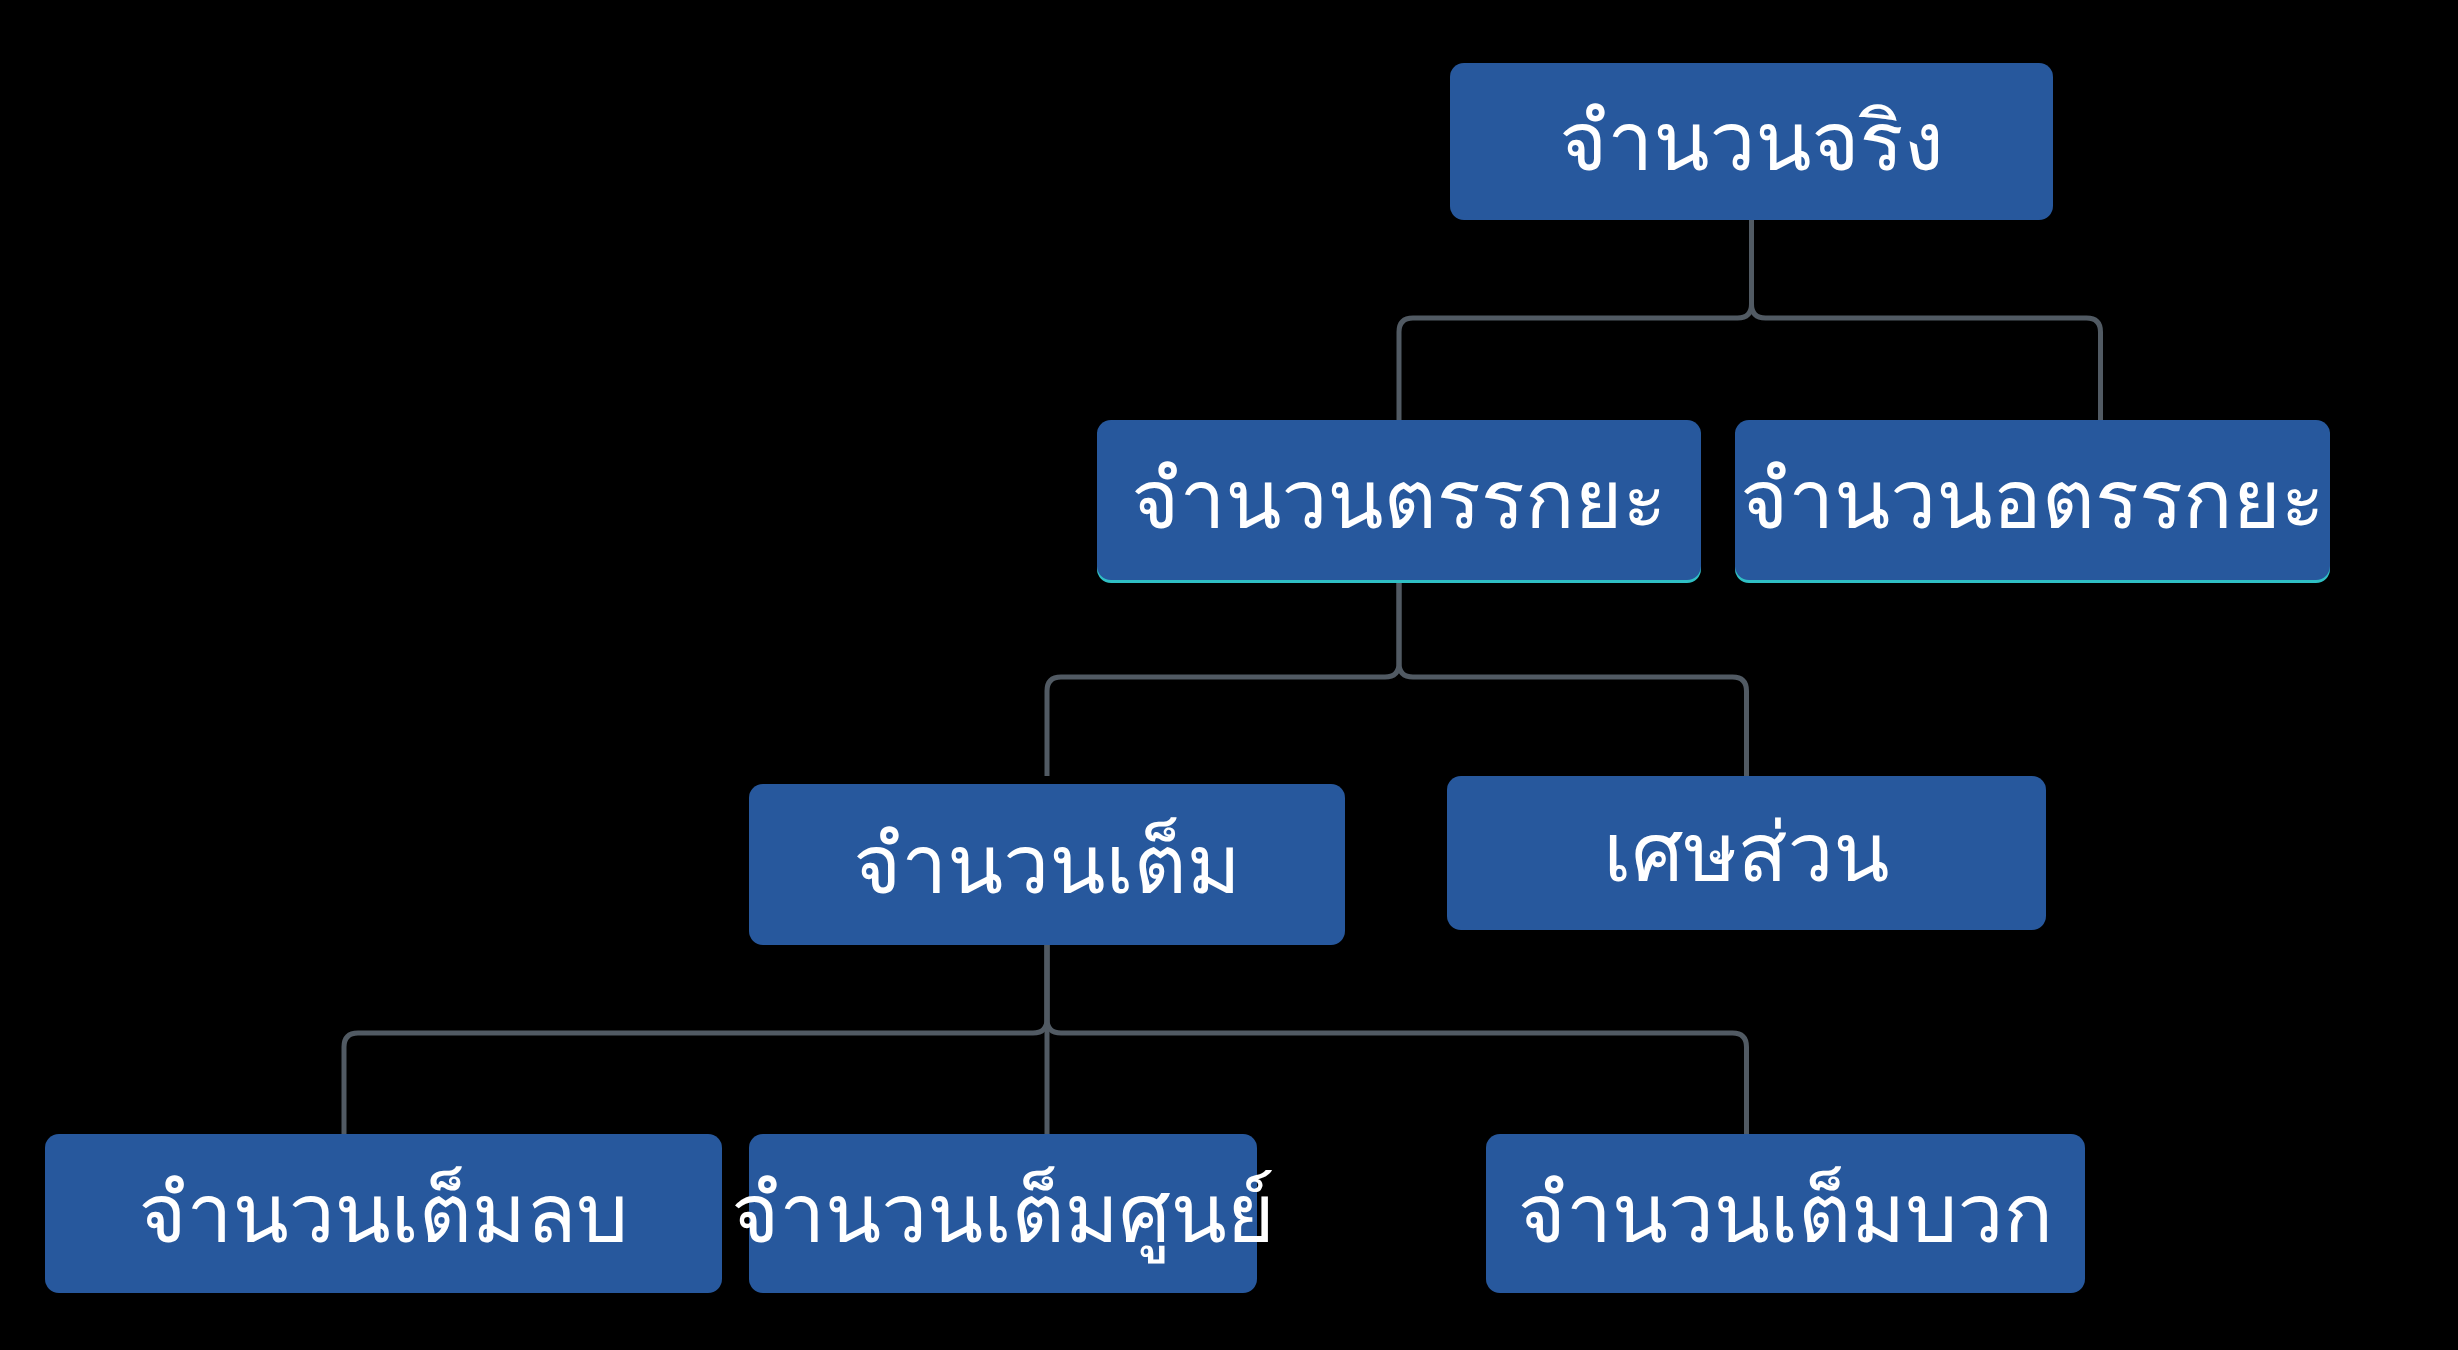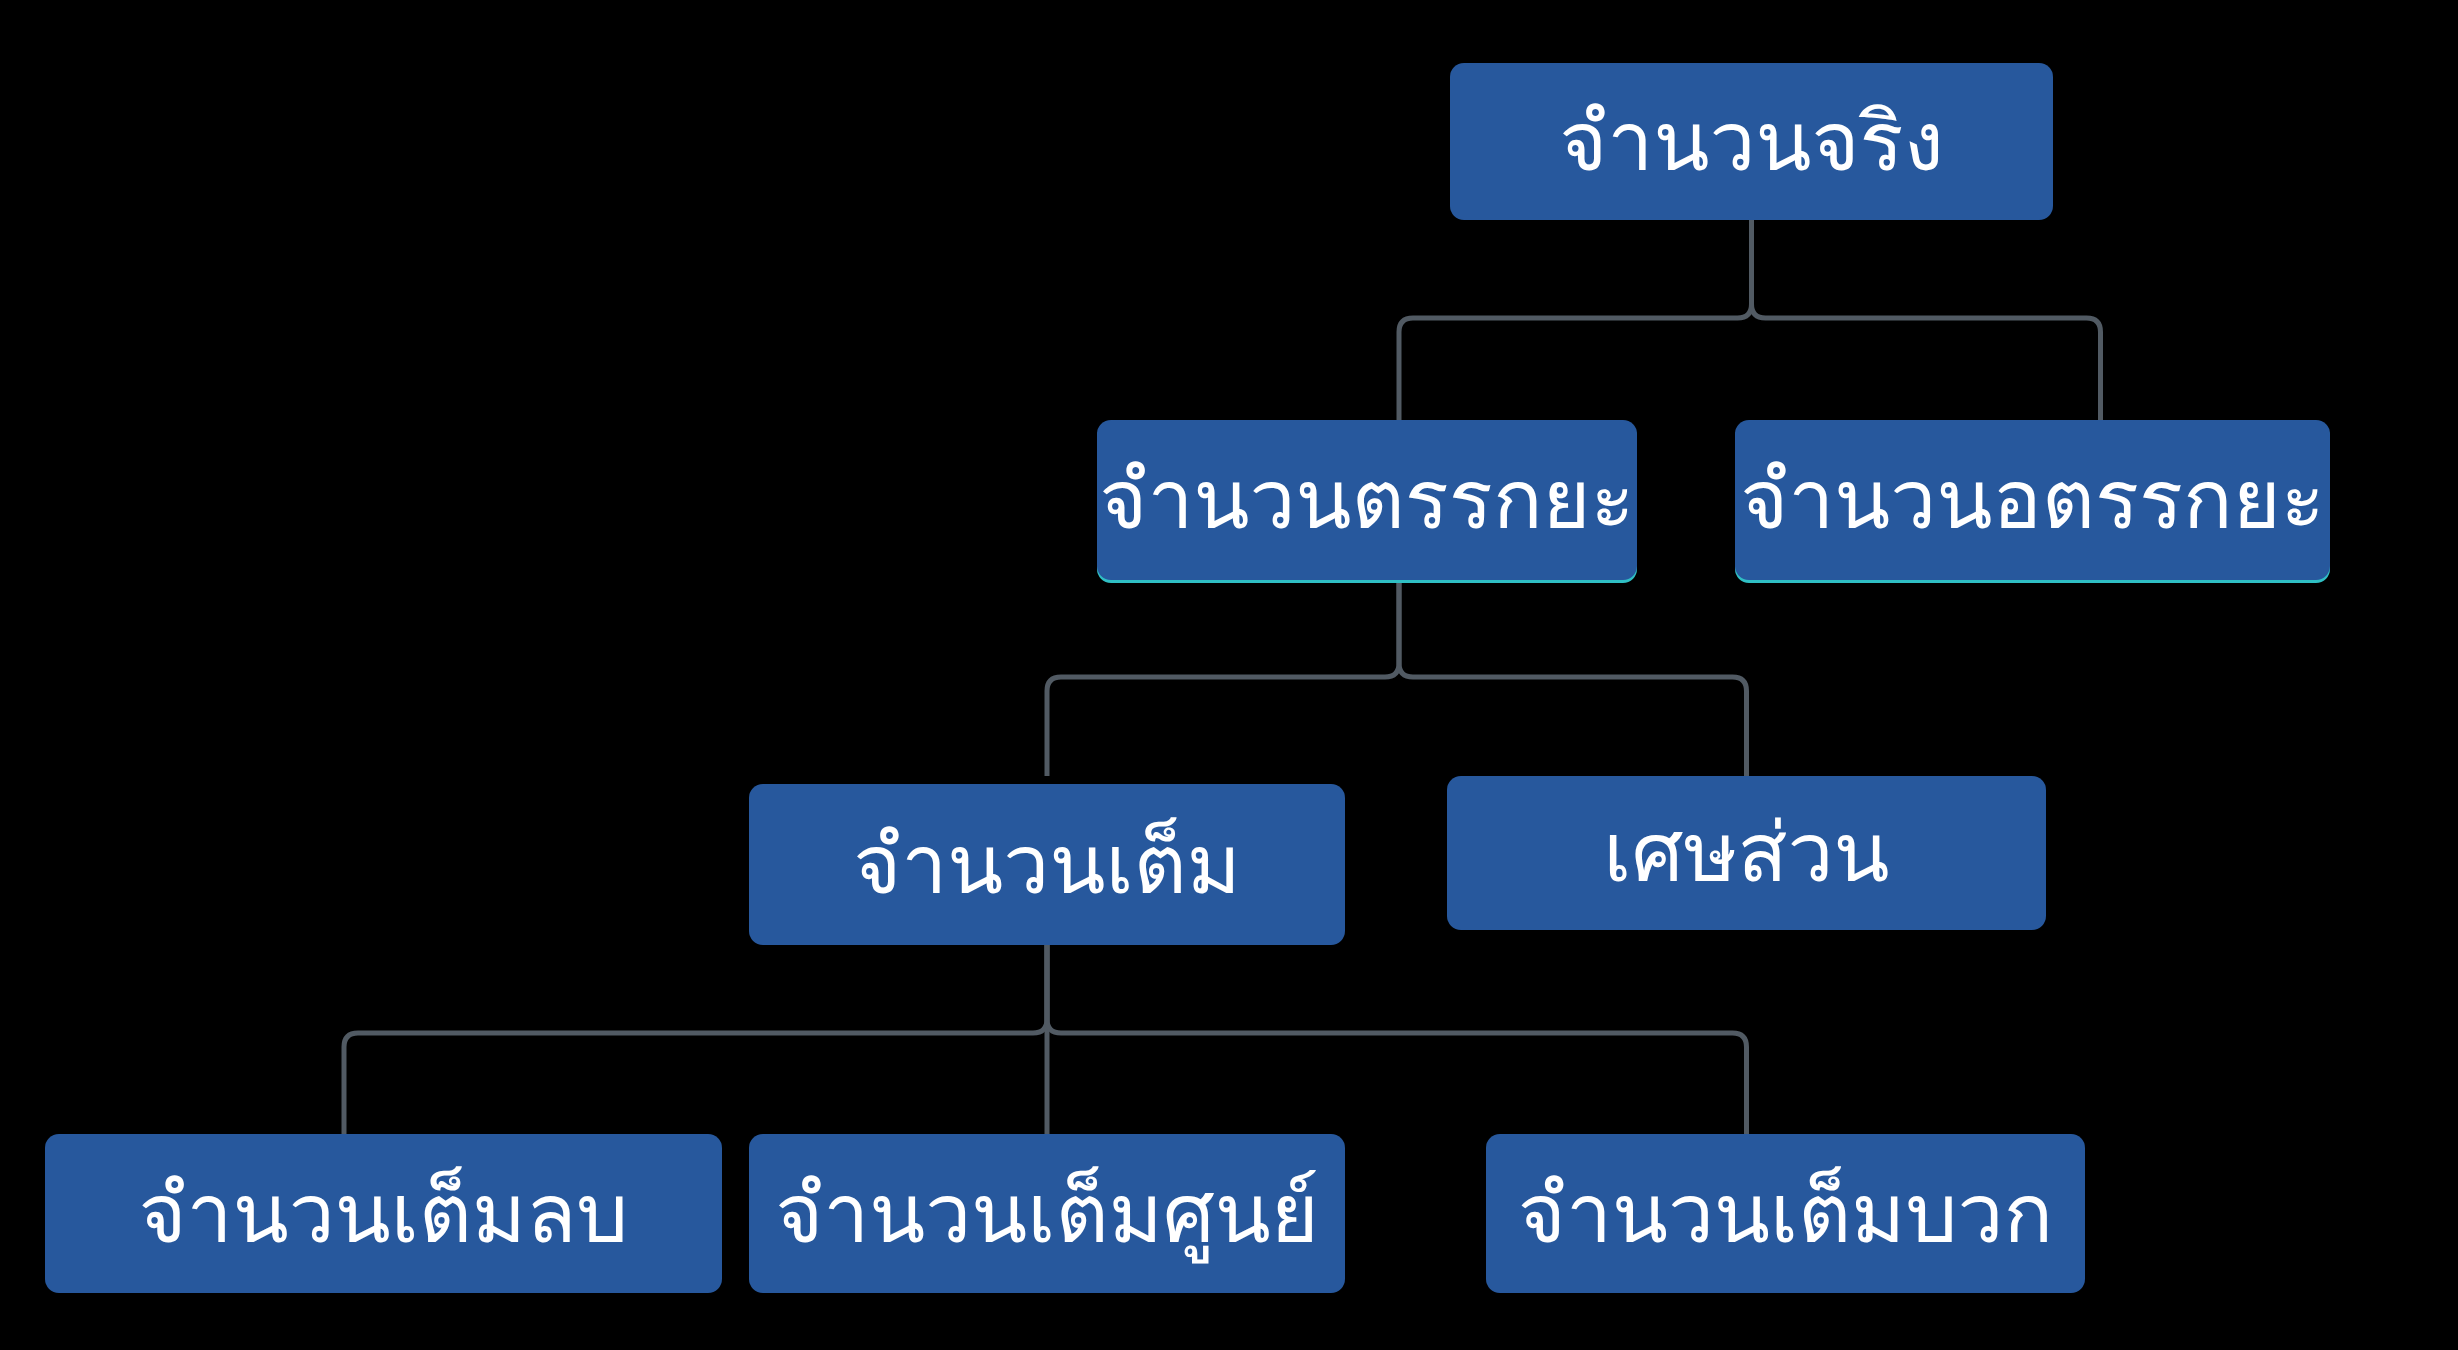--- a/index.html
+++ b/index.html
@@ -41,26 +41,26 @@
     justify-content: center;
     font-size: 82px;
     line-height: 1;
     white-space: nowrap;
     text-align: center;
   }
   .level2 {
     box-shadow: 0 3px 0 0 var(--level2-accent);
   }
   .n-root       { left: 1450px; top: 63px;   width: 603px; height: 157px; }
-  .n-rational   { left: 1097px; top: 420px;  width: 540px; height: 160px; }
+  .n-rational   { left: 1097px; top: 420px;  width: 604px; height: 160px; }
   .n-irrational { left: 1735px; top: 420px;  width: 595px; height: 160px; }
   .n-integer    { left: 749px;  top: 776px;  width: 596px; height: 161px; margin-top: 8px; }
   .n-fraction   { left: 1447px; top: 776px;  width: 599px; height: 154px; }
   .n-neg        { left: 45px;   top: 1134px; width: 677px; height: 159px; }
-  .n-zero       { left: 749px;  top: 1134px; width: 596px; height: 159px; }
+  .n-zero       { left: 749px;  top: 1134px; width: 508px; height: 159px; }
   .n-pos        { left: 1447px; top: 1134px; width: 599px; height: 159px; margin-left: 39px; }
 </style>
 </head>
 <body>
 
 <div class="canvas">
 
   <svg class="connectors" viewBox="0 0 2458 1350" xmlns="http://www.w3.org/2000/svg">
     <path d="M1751.5 220 V304 Q1751.5 318 1737.5 318 H1413 Q1399 318 1399 332 V420"></path>
     <path d="M1751.5 220 V304 Q1751.5 318 1765.5 318 H2086.5 Q2100.5 318 2100.5 332 V420"></path>

